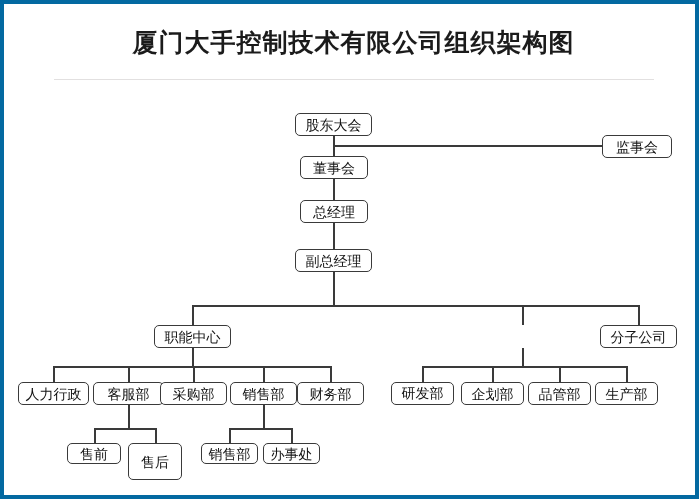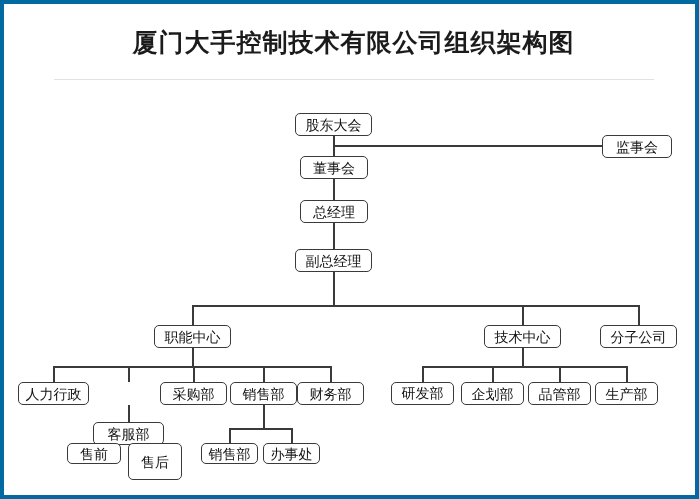--- a/index.html
+++ b/index.html
@@ -117,31 +117,28 @@
   <div class="node" style="left:291px; top:245px; width:77px; height:23px;">
       <span>副总经理</span>
     </div>
   <div class="node" style="left:296px; top:196px; width:68px; height:23px;">
       <span>总经理</span>
     </div>
 
   <div class="node" style="left:150px; top:321px; width:77px; height:23px;justify-content:center;">
       <span>职能中心</span>
     </div>
-  <div class="node" style="left:480px; top:321px; width:77px; height:23px;">
-      <span>技术中心</span>
-    </div>
   <div class="node" style="left:596px; top:321px; width:77px; height:23px;">
       <span>分子公司</span>
     </div>
 
   <div class="node" style="left:14px;  top:378px; width:71px; height:23px;">
       <span>人力行政</span>
     </div>
-  <div class="node" style="left:89px;  top:378px; width:71px; height:23px;margin-top:40px;">
+  <div class="node" style="left:89px;  top:378px; width:71px; height:23px;">
       <span>客服部</span>
     </div>
   <div class="node" style="left:156px; top:378px; width:67px; height:23px;text-align:center;">
       <span>采购部</span>
     </div>
   <div class="node" style="left:226px; top:378px; width:67px; height:23px;">
       <span>销售部</span>
     </div>
   <div class="node" style="left:293px; top:378px; width:67px; height:23px;">
       <span>财务部</span>

